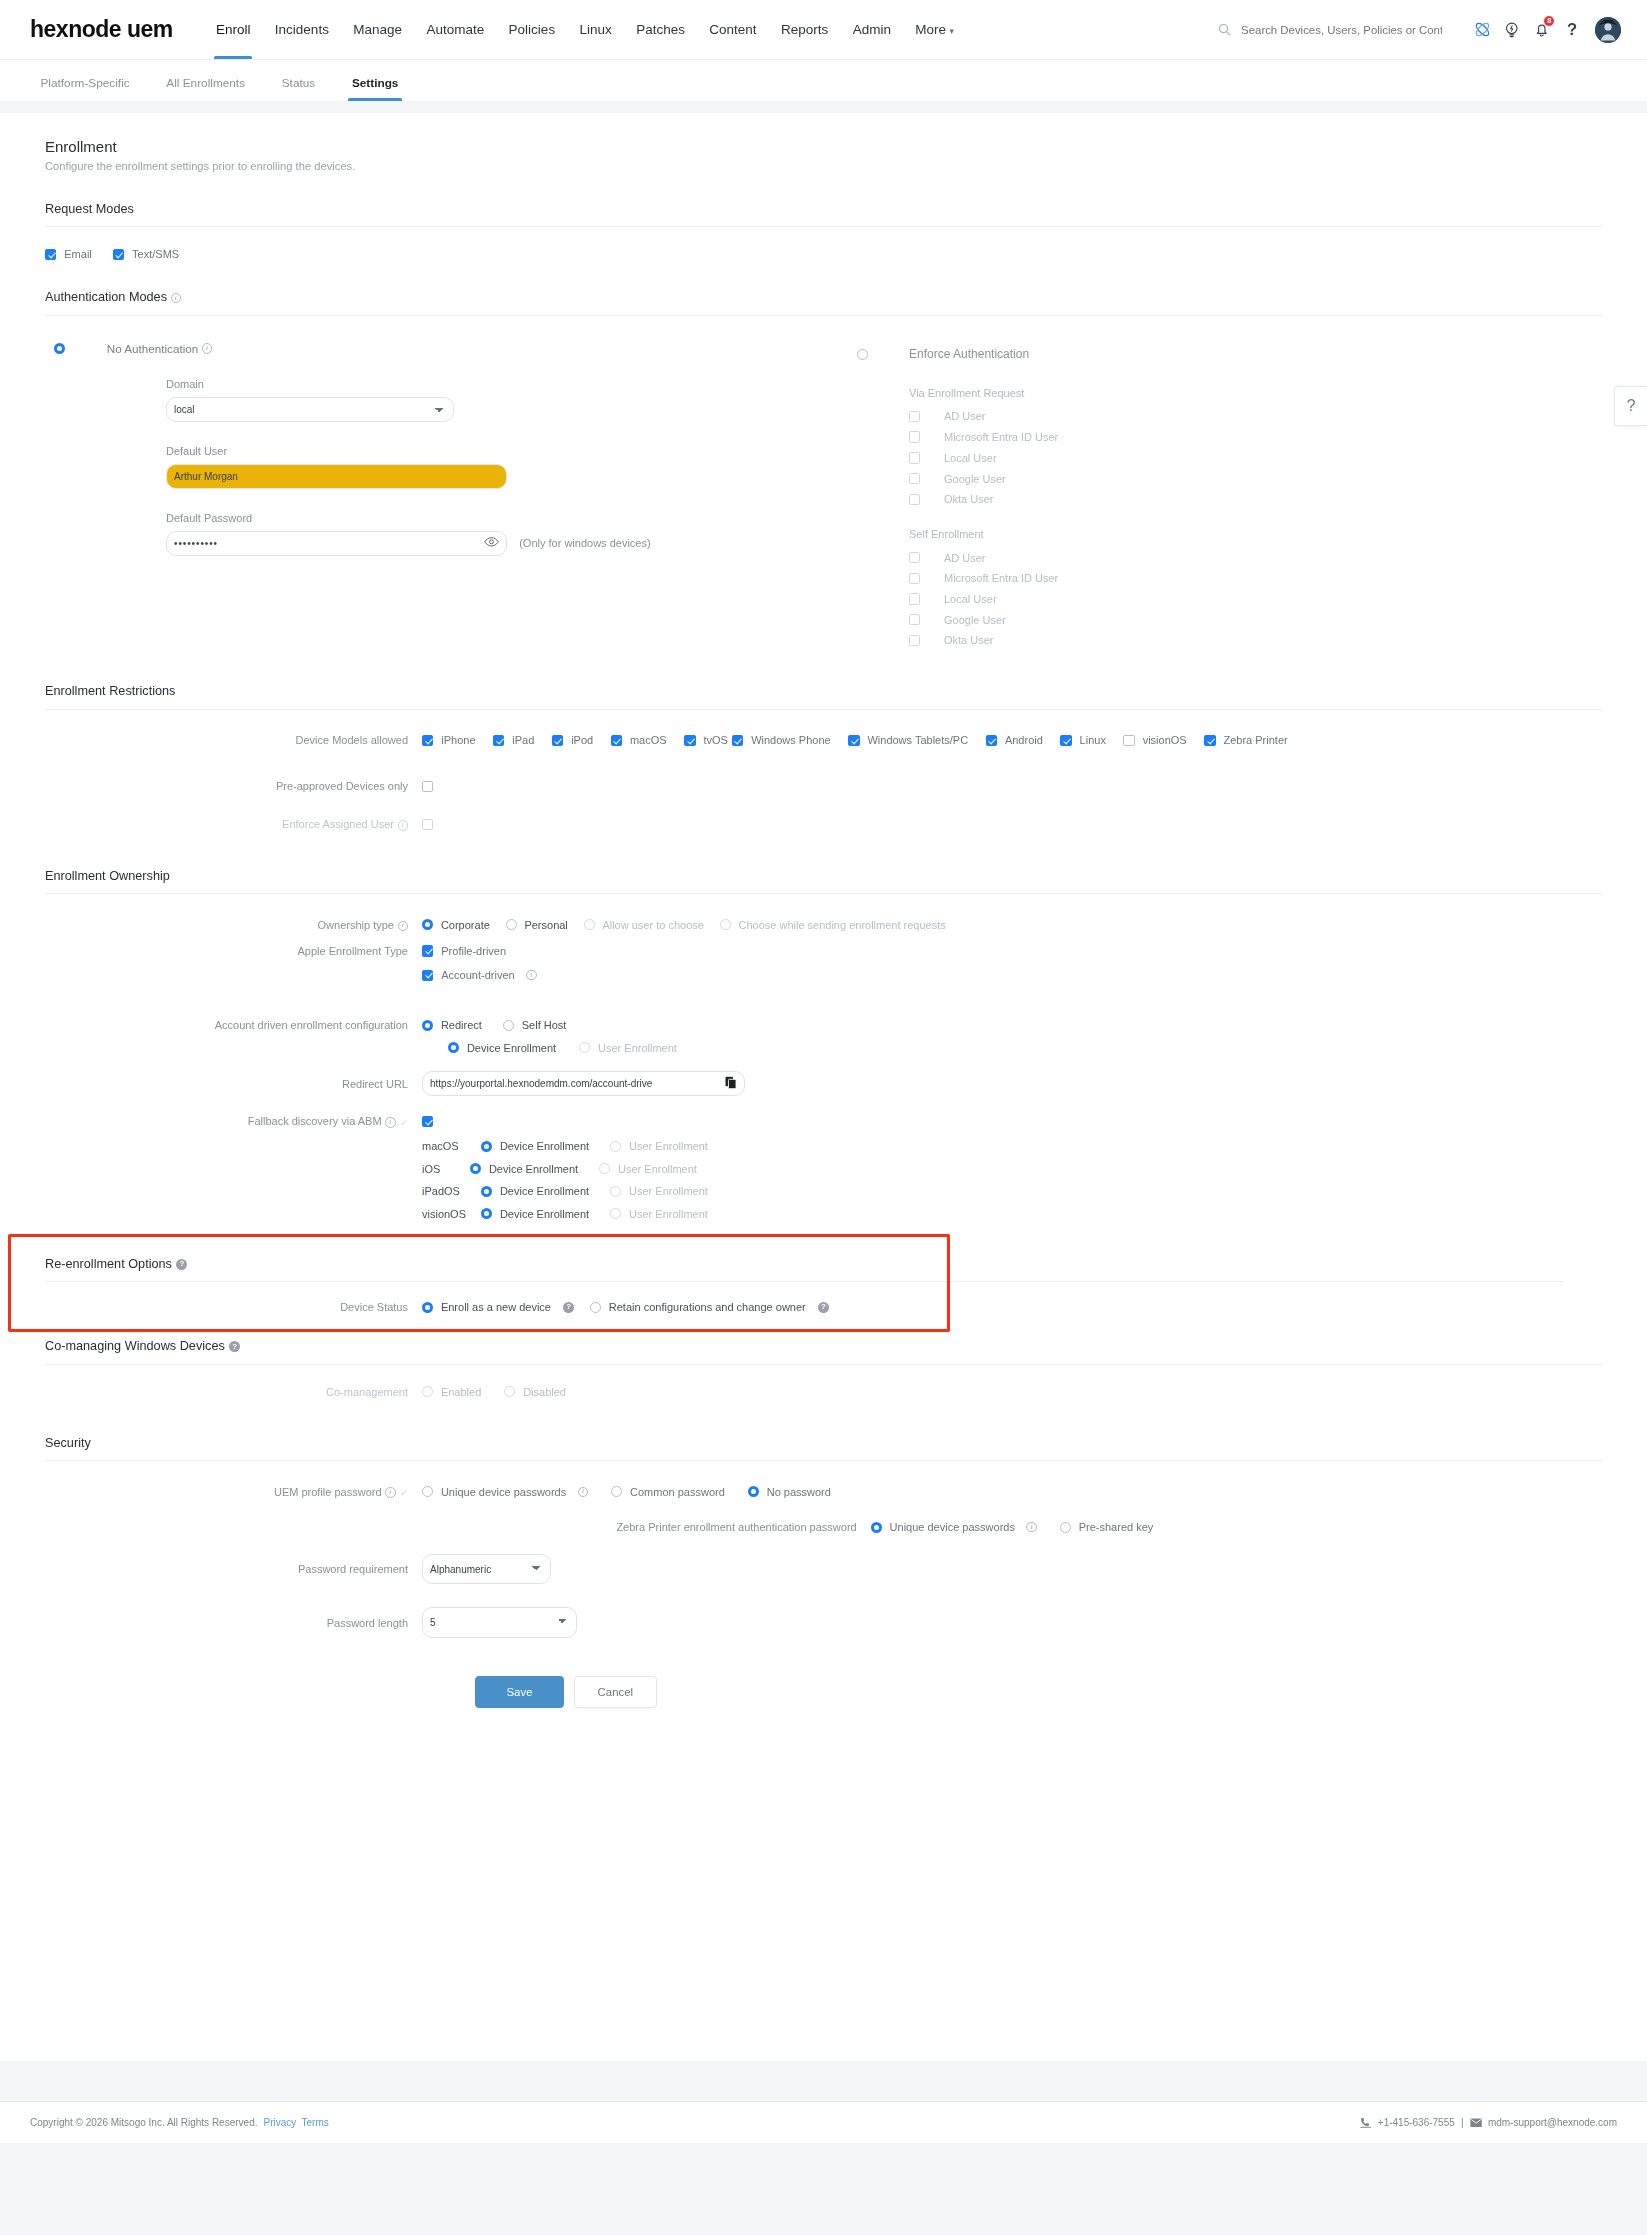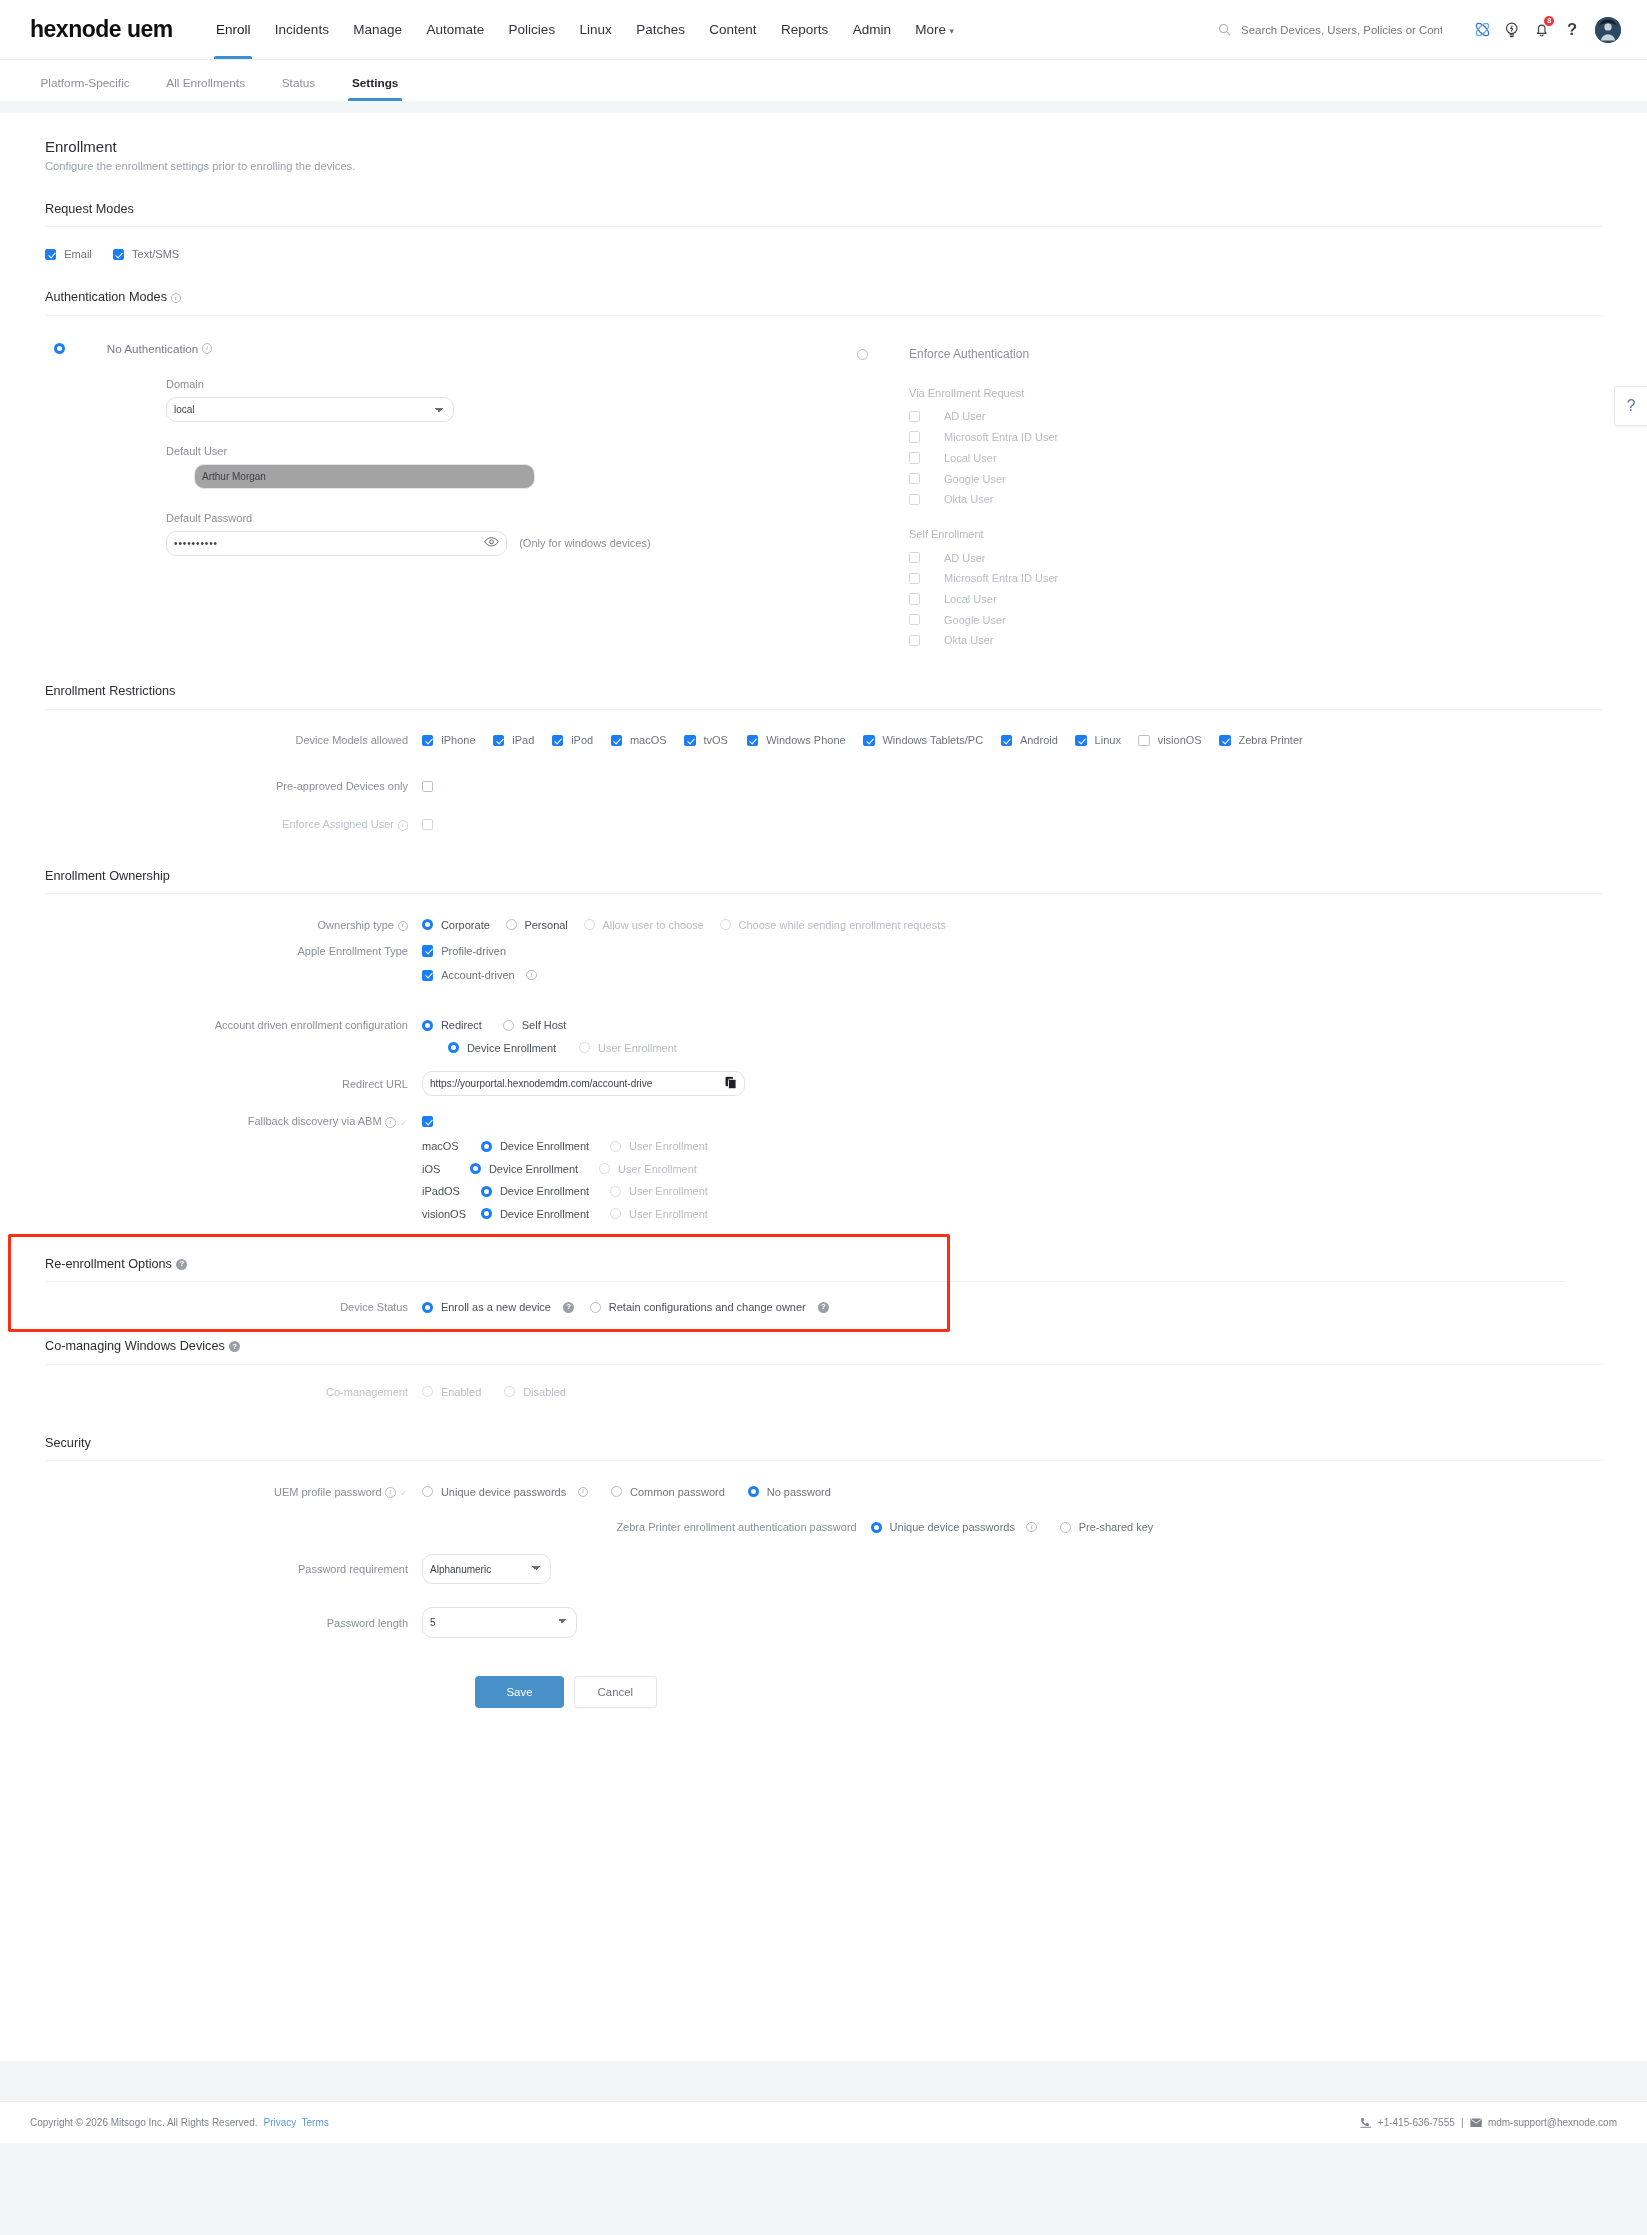--- a/index.html
+++ b/index.html
@@ -208,21 +208,21 @@
   }
   select.sel { -webkit-appearance:none; appearance:none;
     background-image:
       linear-gradient(45deg, transparent 50%, #6a7079 50%),
       linear-gradient(135deg, #6a7079 50%, transparent 50%);
     background-position: calc(100% - 14px) 10.5px, calc(100% - 9.6px) 10.5px;
     background-size:4.4px 4.4px, 4.4px 4.4px;
     background-repeat:no-repeat;
     padding-right:26px;
   }
-  .inp.readonlyish { background:#a3a3a3; border-color:#e2e5e9;margin-left:28px; }
+  .inp.readonlyish { background:#eab308; border-color:#e2e5e9; }
   .inpwrap { position:relative; display:inline-block; }
   .inpwrap .trailing {
     position:absolute; right:7.9px; top:50%; transform:translateY(-50%);
     color:#4a4f57; font-size:11.4px; cursor:pointer; line-height:1;
   }
 
   
   .frow { display:flex; align-items:center; margin-top:19px; }
   .frow .fieldlabel { width:377px; padding-right:14px; }
   .frow .fcontent { display:flex; align-items:center; flex-wrap:wrap; gap:0; }
@@ -479,21 +479,21 @@
           <span class="lbl">iPad</span>
         </div>
         <div class="cbrow" style="margin-right:17.5px;">
           <span class="cb on"></span>
           <span class="lbl">iPod</span>
         </div>
         <div class="cbrow" style="margin-right:17.5px;">
           <span class="cb on"></span>
           <span class="lbl">macOS</span>
         </div>
-        <div class="cbrow" style="margin-right:19px;">
+        <div class="cbrow" style="margin-right:4px;">
           <span class="cb on"></span>
           <span class="lbl">tvOS</span>
         </div>
         <div class="cbrow" style="margin-right:17.5px;">
           <span class="cb on"></span>
           <span class="lbl">Windows Phone</span>
         </div>
         <div class="cbrow" style="margin-right:17.5px;">
           <span class="cb on"></span>
           <span class="lbl">Windows Tablets/PC</span>

